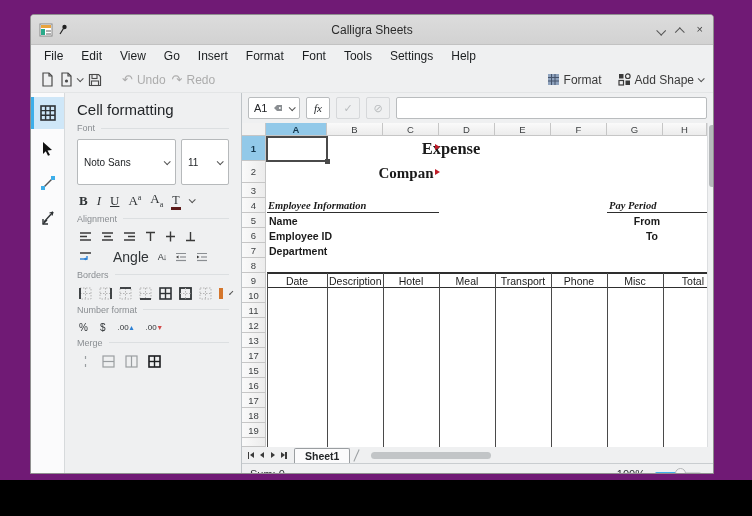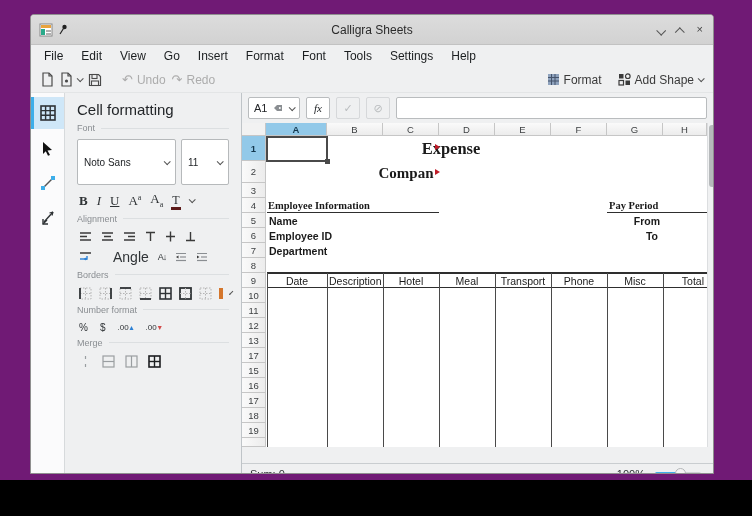--- a/index.html
+++ b/index.html
@@ -67,21 +67,21 @@
   .gridwrap{position:absolute;left:0;top:30px;width:474px;height:324px;background:#fff;overflow:hidden;}
   .corner{position:absolute;left:0;top:0;width:24px;height:13px;background:#f2f2f2;border-right:1px solid #c6c6c6;border-bottom:1px solid #c6c6c6;box-sizing:border-box;}
   .chd{position:absolute;top:0;height:13px;background:linear-gradient(#fafafa,#ececec);border-right:1px solid #c6c6c6;border-bottom:1px solid #c6c6c6;
        box-sizing:border-box;font-size:9.5px;color:#3c3f41;display:flex;align-items:center;justify-content:center;}
   .rhd{position:absolute;left:0;width:24px;background:linear-gradient(90deg,#fafafa,#ececec);border-right:1px solid #c6c6c6;border-bottom:1px solid #c6c6c6;
        box-sizing:border-box;font-size:9.5px;color:#3c3f41;display:flex;align-items:center;justify-content:center;}
   .hsel{background:#92c9e9 !important;color:#14384e;font-weight:bold;}
   .selbox{position:absolute;border:2px solid #4a4a4a;box-sizing:border-box;}
   .selhandle{position:absolute;width:5px;height:5px;background:#4a4a4a;}
   .ctext{position:absolute;font-size:10.5px;color:#1a1a1a;white-space:nowrap;font-weight:bold;}
-  .serifhdr{font-family:"Liberation Serif",serif;font-weight:bold;font-size:10.5px;}
+  .serifhdr{font-family:"Liberation Serif",serif;font-weight:bold;font-style:italic;font-size:10.5px;}
   .bigtitle{font-family:"Liberation Serif",serif;font-weight:bold;font-size:16.5px;text-align:center;padding-left:44px;}
   .subtitle{font-family:"Liberation Serif",serif;font-size:15px;text-align:center;}
   .ovf{position:absolute;width:0;height:0;border-top:3.5px solid transparent;border-bottom:3.5px solid transparent;}
   .uline{position:absolute;height:1px;background:#2e2e2e;}
   .hline{position:absolute;height:1px;background:#2e2e2e;}
   .vline{position:absolute;width:1px;background:#4a4a4a;}
   .thc{position:absolute;top:150px;height:15px;font-size:10.5px;color:#1a1a1a;display:flex;align-items:center;box-sizing:border-box;}
   .vscroll{position:absolute;right:0;top:0;width:9px;height:324px;background:#f0f1f2;border-left:1px solid #dcdee0;box-sizing:border-box;}
   .vthumb{position:absolute;left:1px;top:2px;width:6px;height:62px;background:#b6b9bb;border-radius:3px;}
   
@@ -535,20 +535,39 @@
         <span class="thc" style="left:253px;width:56px;justify-content:center;">Transport</span>
         <span class="thc" style="left:309px;width:56px;justify-content:center;">Phone</span>
         <span class="thc" style="left:365px;width:56px;justify-content:center;">Misc</span>
         <span class="thc" style="left:421px;width:41px;justify-content:flex-end;">Total</span>
 
         <div class="vscroll">
           <div class="vthumb"></div>
         </div>
       </div>
 
+      <div class="tabbar">
+        <span class="navbtn">
+              <span class="nbar"></span>
+              <span class="tl"></span>
+            </span>
+        <span class="navbtn">
+              <span class="tl"></span>
+            </span>
+        <span class="navbtn">
+              <span class="tr"></span>
+            </span>
+        <span class="navbtn">
+              <span class="tr"></span>
+              <span class="nbar"></span>
+            </span>
+        <span class="sheettab">Sheet1</span>
+        <span class="tabslash"></span>
+        <span class="hthumb"></span>
+      </div>
 
       <div class="statusbar">
         <span>Sum: 0</span>
         <span class="spacer"></span>
         <div class="zoomwrap">
           <span>100%</span>
           <div class="slider">
             <div class="sfill"></div>
             <div class="sknob"></div>
           </div>

